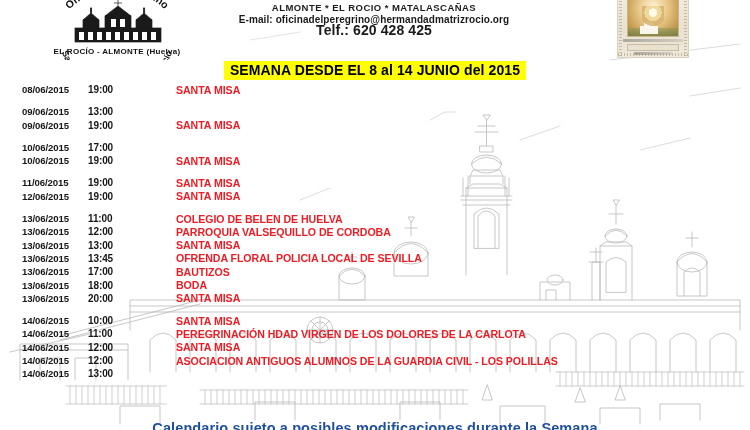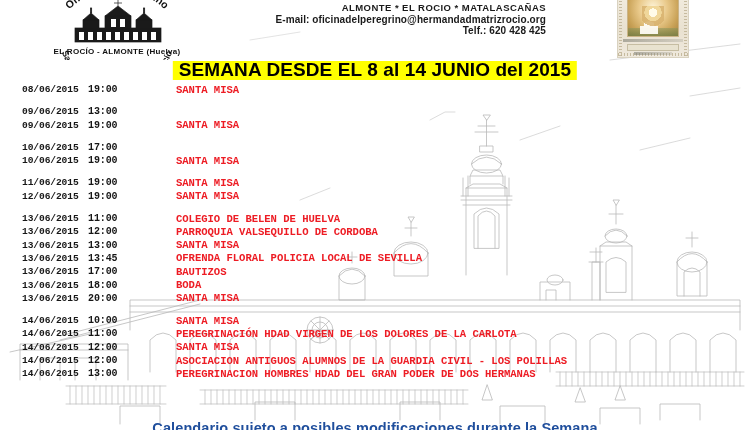--- a/index.html
+++ b/index.html
@@ -30,36 +30,36 @@
   #logo{
     position:absolute;
     left:42px;top:-14px;
     width:150px;height:74px;
     z-index:3;
   }
   #logo svg{display:block;}
 
   #contact{
     position:absolute;
-    left:226px;top:2px;
+    left:214px;top:2px;
     width:320px;
-    text-align:right;
+    text-align:center;
     z-index:4;
   }
   #contact .ln{
     font-size:9.5px;
     font-weight:bold;
     color:#1a1a1a;
     line-height:11.5px;
     white-space:nowrap;
     letter-spacing:.1px;
   }
   #contact .ln.l1{letter-spacing:.45px;font-size:9.5px;}
   #contact .ln.l2{font-size:10px;}
-  #contact .ln.l3{font-size:10px;}
+  #contact .ln.l3{font-size:14px;}
 
   
   #poster{
     position:absolute;
     left:617px;top:-6px;
     width:70px;height:62px;
     z-index:5;
     overflow:hidden;
     border:1px solid #d9d2c0;
     background:#efe9dc;
@@ -113,35 +113,34 @@
   #poster .c3{top:57px;left:16px;right:16px;}
 
   
   #banner{
     position:absolute;
     left:50%;transform:translateX(-50%);
     top:61px;
     z-index:6;
     background:#FFFF00;
     color:#000000;
-    font-size:19px;
+    font-size:14px;
     font-weight:bold;
     letter-spacing:.1px;
     padding:2px 6px 3px 6px;
     white-space:nowrap;
     line-height:14px;
   }
 
   
   #schedule{
     position:absolute;
     left:0;top:84px;
     width:690px;
     z-index:5;
-    font-family:Liberation Mono, monospace;
   }
   .row{
     position:relative;
     height:13.3px;
     white-space:nowrap;
   }
   .spacer{height:9px;}
   .date{
     position:absolute;
     left:22px;top:0;
@@ -512,21 +511,20 @@
         <span class="event">SANTA MISA</span>
       </div>
       <div class="row">
         <span class="date">14/06/2015</span>
         <span class="time">12:00</span>
         <span class="event">ASOCIACION ANTIGUOS ALUMNOS DE LA GUARDIA CIVIL - LOS POLILLAS</span>
       </div>
       <div class="row">
         <span class="date">14/06/2015</span>
         <span class="time">13:00</span>
-        <span class="event">PEREGRINACION HOMBRES HDAD DEL GRAN PODER DE DOS HERMANAS</span>
       </div>
     </div>
 
   </div>
 
   <div id="footnote">Calendario sujeto a posibles modificaciones durante la Semana</div>
 
 </div>
 
 </body></html>

